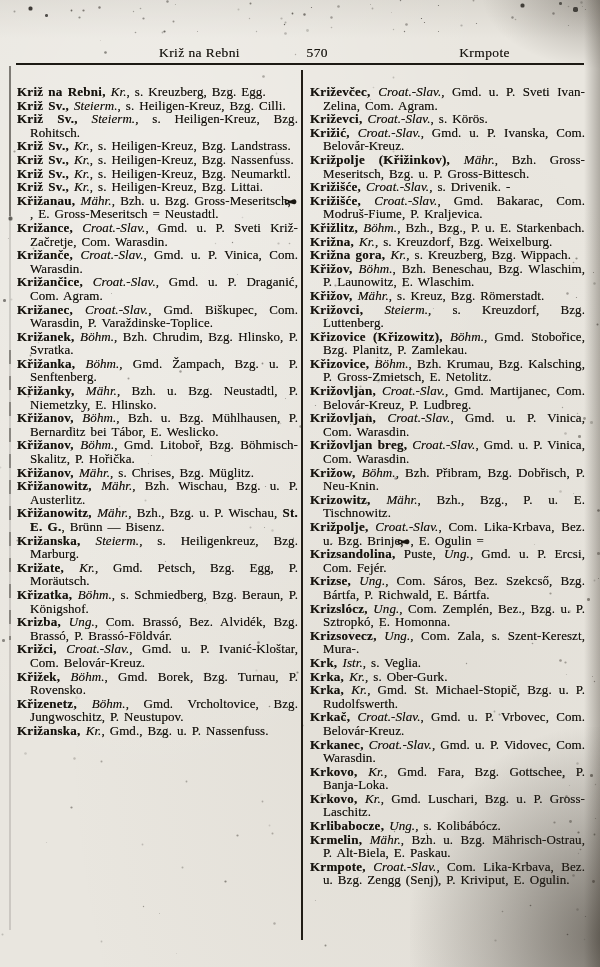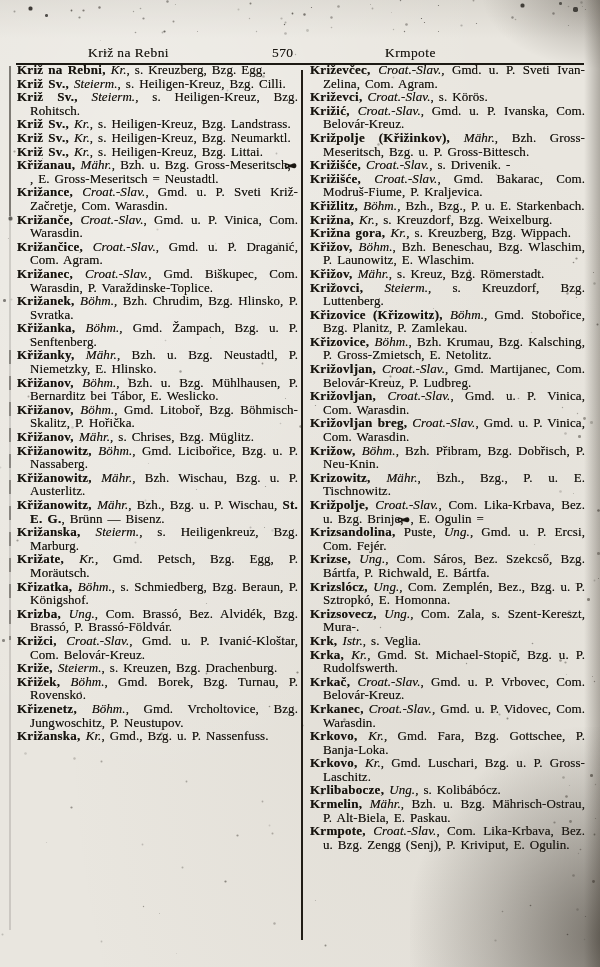--- a/index.html
+++ b/index.html
@@ -8,29 +8,29 @@
     background:#e9e6df;
     background-image:
       radial-gradient(ellipse at 25% 20%, rgba(255,255,255,.28), transparent 55%),
       radial-gradient(ellipse at 70% 75%, rgba(130,120,102,.07), transparent 60%),
       linear-gradient(to bottom, rgba(95,88,76,.10), transparent 4%);
     font-family:"Liberation Serif","DejaVu Serif",serif;
     color:#17140f;
   }
   .hdr{
     position:absolute;top:45px;height:16px;font-size:13.5px;line-height:16px;
-    text-align:left;letter-spacing:.4px;color:#1b1813;
+    text-align:right;letter-spacing:.4px;color:#1b1813;
     text-shadow:0 0 .4px rgba(27,24,19,.55);
   }
   .hdr-left{left:88px;width:152px;}
   .hdr-center{left:272px;width:56px;}
   .hdr-right{left:385px;width:125px;}
   .rule{position:absolute;top:63px;left:16px;width:568px;height:2px;background:#1d1a14;}
   .divider{position:absolute;left:301px;top:70px;width:1.6px;height:870px;background:#211d16;}
-  .col{position:absolute;top:63px;}
+  .col{position:absolute;top:85px;}
   .col-left{left:17px;width:281px;}
   .col-right{left:310px;width:275px;}
   p.entry{
     margin:0;padding-left:13px;text-indent:-13px;text-align:justify;
     font-size:13px;line-height:13.6px;word-spacing:1.6px;letter-spacing:.08px;
     text-shadow:0 0 .45px rgba(23,20,15,.6);
   }
   .hw{font-weight:bold;letter-spacing:.25px;}
   .it{font-style:italic;}
   .posthorn{display:inline-block;padding:0 1px;}
@@ -55,45 +55,44 @@
   <div class="hdr hdr-left">Križ na Rebni</div>
   <div class="hdr hdr-center">570</div>
   <div class="hdr hdr-right">Krmpote</div>
   <div class="rule"></div>
 
   <div class="col col-left" id="col-left">
       <p class="entry"><span class="hw">Križ na Rebni, </span><span class="it">Kr.</span><span class="rm">, s. Kreuzberg, Bzg. Egg.</span></p>
       <p class="entry"><span class="hw">Križ Sv., </span><span class="it">Steierm.</span><span class="rm">, s. Heiligen-Kreuz, Bzg. Cilli.</span></p>
       <p class="entry"><span class="hw">Križ Sv., </span><span class="it">Steierm.</span><span class="rm">, s. Heiligen-Kreuz, Bzg. Rohitsch.</span></p>
       <p class="entry"><span class="hw">Križ Sv., </span><span class="it">Kr.</span><span class="rm">, s. Heiligen-Kreuz, Bzg. Landstrass.</span></p>
+      <p class="entry"><span class="hw">Križ Sv., </span><span class="it">Kr.</span><span class="rm">, s. Heiligen-Kreuz, Bzg. Nassenfuss.</span></p>
       <p class="entry"><span class="hw">Križ Sv., </span><span class="it">Kr.</span><span class="rm">, s. Heiligen-Kreuz, Bzg. Neumarktl.</span></p>
       <p class="entry"><span class="hw">Križ Sv., </span><span class="it">Kr.</span><span class="rm">, s. Heiligen-Kreuz, Bzg. Littai.</span></p>
       <p class="entry"><span class="hw">Křižanau, </span><span class="it">Mähr.</span><span class="rm">, Bzh. u. Bzg. Gross-Meseritsch, </span><span class="posthorn"><svg width="13" height="8" viewBox="0 0 13 8" xmlns="http://www.w3.org/2000/svg">
             <path d="M2 6.2 C0.2 5.6 0.2 2.2 2 1.6 C3.8 1 4.9 2.6 6.5 2.6 C8.1 2.6 9.2 0.9 11 1.5 C12.9 2.1 12.9 5.5 11 6.1 C9.2 6.8 8.1 5.3 6.5 5.3 C4.9 5.3 3.8 6.9 2 6.2 Z" fill="#1a1712"></path>
             <circle cx="3.1" cy="3.9" r="0.9" fill="#e9e6df"></circle>
           </svg></span><span class="rm">, E. Gross-Meseritsch = Neustadtl.</span></p>
       <p class="entry"><span class="hw">Križance, </span><span class="it">Croat.-Slav.</span><span class="rm">, Gmd. u. P. Sveti Križ-Začretje, Com. Warasdin.</span></p>
       <p class="entry"><span class="hw">Križanče, </span><span class="it">Croat.-Slav.</span><span class="rm">, Gmd. u. P. Vinica, Com. Warasdin.</span></p>
       <p class="entry"><span class="hw">Križančice, </span><span class="it">Croat.-Slav.</span><span class="rm">, Gmd. u. P. Draganić, Com. Agram.</span></p>
       <p class="entry"><span class="hw">Križanec, </span><span class="it">Croat.-Slav.</span><span class="rm">, Gmd. Biškupec, Com. Warasdin, P. Varaždinske-Toplice.</span></p>
       <p class="entry"><span class="hw">Križanek, </span><span class="it">Böhm.</span><span class="rm">, Bzh. Chrudim, Bzg. Hlinsko, P. Svratka.</span></p>
       <p class="entry"><span class="hw">Křižanka, </span><span class="it">Böhm.</span><span class="rm">, Gmd. Žampach, Bzg. u. P. Senftenberg.</span></p>
       <p class="entry"><span class="hw">Křižanky, </span><span class="it">Mähr.</span><span class="rm">, Bzh. u. Bzg. Neustadtl, P. Niemetzky, E. Hlinsko.</span></p>
       <p class="entry"><span class="hw">Křižanov, </span><span class="it">Böhm.</span><span class="rm">, Bzh. u. Bzg. Mühlhausen, P. Bernarditz bei Tábor, E. Weslicko.</span></p>
       <p class="entry"><span class="hw">Křižanov, </span><span class="it">Böhm.</span><span class="rm">, Gmd. Litoboř, Bzg. Böhmisch-Skalitz, P. Hořička.</span></p>
       <p class="entry"><span class="hw">Křižanov, </span><span class="it">Mähr.</span><span class="rm">, s. Chrises, Bzg. Müglitz.</span></p>
-      <p class="entry"><span class="hw">Křižanowitz, </span><span class="it">Böhm.</span><span class="rm">, Gmd. Licibořice, Bzg. u. P. Nassaberg.</span></p>
       <p class="entry"><span class="hw">Křižanowitz, </span><span class="it">Mähr.</span><span class="rm">, Bzh. Wischau, Bzg. u. P. Austerlitz.</span></p>
       <p class="entry"><span class="hw">Křižanowitz, </span><span class="it">Mähr.</span><span class="rm">, Bzh., Bzg. u. P. Wischau, </span><span class="hw">St. E. G.</span><span class="rm">, Brünn — Bisenz.</span></p>
       <p class="entry"><span class="hw">Križanska, </span><span class="it">Steierm.</span><span class="rm">, s. Heiligenkreuz, Bzg. Marburg.</span></p>
       <p class="entry"><span class="hw">Križate, </span><span class="it">Kr.</span><span class="rm">, Gmd. Petsch, Bzg. Egg, P. Moräutsch.</span></p>
       <p class="entry"><span class="hw">Křizatka, </span><span class="it">Böhm.</span><span class="rm">, s. Schmiedberg, Bzg. Beraun, P. Königshof.</span></p>
       <p class="entry"><span class="hw">Krizba, </span><span class="it">Ung.</span><span class="rm">, Com. Brassó, Bez. Alvidék, Bzg. Brassó, P. Brassó-Földvár.</span></p>
       <p class="entry"><span class="hw">Križci, </span><span class="it">Croat.-Slav.</span><span class="rm">, Gmd. u. P. Ivanić-Kloštar, Com. Belovár-Kreuz.</span></p>
-      <p class="entry"><span class="hw">Križe, </span><span class="it">Steierm.</span><span class="rm">, s. Kreuzen, Bzg. Drachenburg.</span></p>
       <p class="entry"><span class="hw">Křižek, </span><span class="it">Böhm.</span><span class="rm">, Gmd. Borek, Bzg. Turnau, P. Rovensko.</span></p>
       <p class="entry"><span class="hw">Křizenetz, </span><span class="it">Böhm.</span><span class="rm">, Gmd. Vrcholtovice, Bzg. Jungwoschitz, P. Neustupov.</span></p>
       <p class="entry"><span class="hw">Križanska, </span><span class="it">Kr.</span><span class="rm">, Gmd., Bzg. u. P. Nassenfuss.</span></p>
     </div>
   <div class="divider"></div>
   <div class="col col-right" id="col-right">
       <p class="entry"><span class="hw">Križevčec, </span><span class="it">Croat.-Slav.</span><span class="rm">, Gmd. u. P. Sveti Ivan-Zelina, Com. Agram.</span></p>
       <p class="entry"><span class="hw">Križevci, </span><span class="it">Croat.-Slav.</span><span class="rm">, s. Körös.</span></p>
       <p class="entry"><span class="hw">Križić, </span><span class="it">Croat.-Slav.</span><span class="rm">, Gmd. u. P. Ivanska, Com. Belovár-Kreuz.</span></p>
       <p class="entry"><span class="hw">Križpolje (Křižinkov), </span><span class="it">Mähr.</span><span class="rm">, Bzh. Gross-Meseritsch, Bzg. u. P. Gross-Bittesch.</span></p>
@@ -114,20 +113,21 @@
       <p class="entry"><span class="hw">Krizowitz, </span><span class="it">Mähr.</span><span class="rm">, Bzh., Bzg., P. u. E. Tischnowitz.</span></p>
       <p class="entry"><span class="hw">Križpolje, </span><span class="it">Croat.-Slav.</span><span class="rm">, Com. Lika-Krbava, Bez. u. Bzg. Brinje, </span><span class="posthorn"><svg width="13" height="8" viewBox="0 0 13 8" xmlns="http://www.w3.org/2000/svg">
             <path d="M2 6.2 C0.2 5.6 0.2 2.2 2 1.6 C3.8 1 4.9 2.6 6.5 2.6 C8.1 2.6 9.2 0.9 11 1.5 C12.9 2.1 12.9 5.5 11 6.1 C9.2 6.8 8.1 5.3 6.5 5.3 C4.9 5.3 3.8 6.9 2 6.2 Z" fill="#1a1712"></path>
             <circle cx="3.1" cy="3.9" r="0.9" fill="#e9e6df"></circle>
           </svg></span><span class="rm">, E. Ogulin =</span></p>
       <p class="entry"><span class="hw">Krizsandolina, </span><span class="rm">Puste, </span><span class="it">Ung.</span><span class="rm">, Gmd. u. P. Ercsi, Com. Fejér.</span></p>
       <p class="entry"><span class="hw">Krizse, </span><span class="it">Ung.</span><span class="rm">, Com. Sáros, Bez. Szekcső, Bzg. Bártfa, P. Richwald, E. Bártfa.</span></p>
       <p class="entry"><span class="hw">Krizslócz, </span><span class="it">Ung.</span><span class="rm">, Com. Zemplén, Bez., Bzg. u. P. Sztropkó, E. Homonna.</span></p>
       <p class="entry"><span class="hw">Krizsovecz, </span><span class="it">Ung.</span><span class="rm">, Com. Zala, s. Szent-Kereszt, Mura-.</span></p>
       <p class="entry"><span class="hw">Krk, </span><span class="it">Istr.</span><span class="rm">, s. Veglia.</span></p>
+      <p class="entry"><span class="hw">Krka, </span><span class="it">Kr.</span><span class="rm">, s. Ober-Gurk.</span></p>
       <p class="entry"><span class="hw">Krka, </span><span class="it">Kr.</span><span class="rm">, Gmd. St. Michael-Stopič, Bzg. u. P. Rudolfswerth.</span></p>
       <p class="entry"><span class="hw">Krkač, </span><span class="it">Croat.-Slav.</span><span class="rm">, Gmd. u. P. Vrbovec, Com. Belovár-Kreuz.</span></p>
       <p class="entry"><span class="hw">Krkanec, </span><span class="it">Croat.-Slav.</span><span class="rm">, Gmd. u. P. Vidovec, Com. Warasdin.</span></p>
       <p class="entry"><span class="hw">Krkovo, </span><span class="it">Kr.</span><span class="rm">, Gmd. Fara, Bzg. Gottschee, P. Banja-Loka.</span></p>
       <p class="entry"><span class="hw">Krkovo, </span><span class="it">Kr.</span><span class="rm">, Gmd. Luschari, Bzg. u. P. Gross-Laschitz.</span></p>
       <p class="entry"><span class="hw">Krlibabocze, </span><span class="it">Ung.</span><span class="rm">, s. Kolibábócz.</span></p>
       <p class="entry"><span class="hw">Krmelin, </span><span class="it">Mähr.</span><span class="rm">, Bzh. u. Bzg. Mährisch-Ostrau, P. Alt-Biela, E. Paskau.</span></p>
       <p class="entry"><span class="hw">Krmpote, </span><span class="it">Croat.-Slav.</span><span class="rm">, Com. Lika-Krbava, Bez. u. Bzg. Zengg (Senj), P. Kriviput, E. Ogulin.</span></p>
     </div>
 

